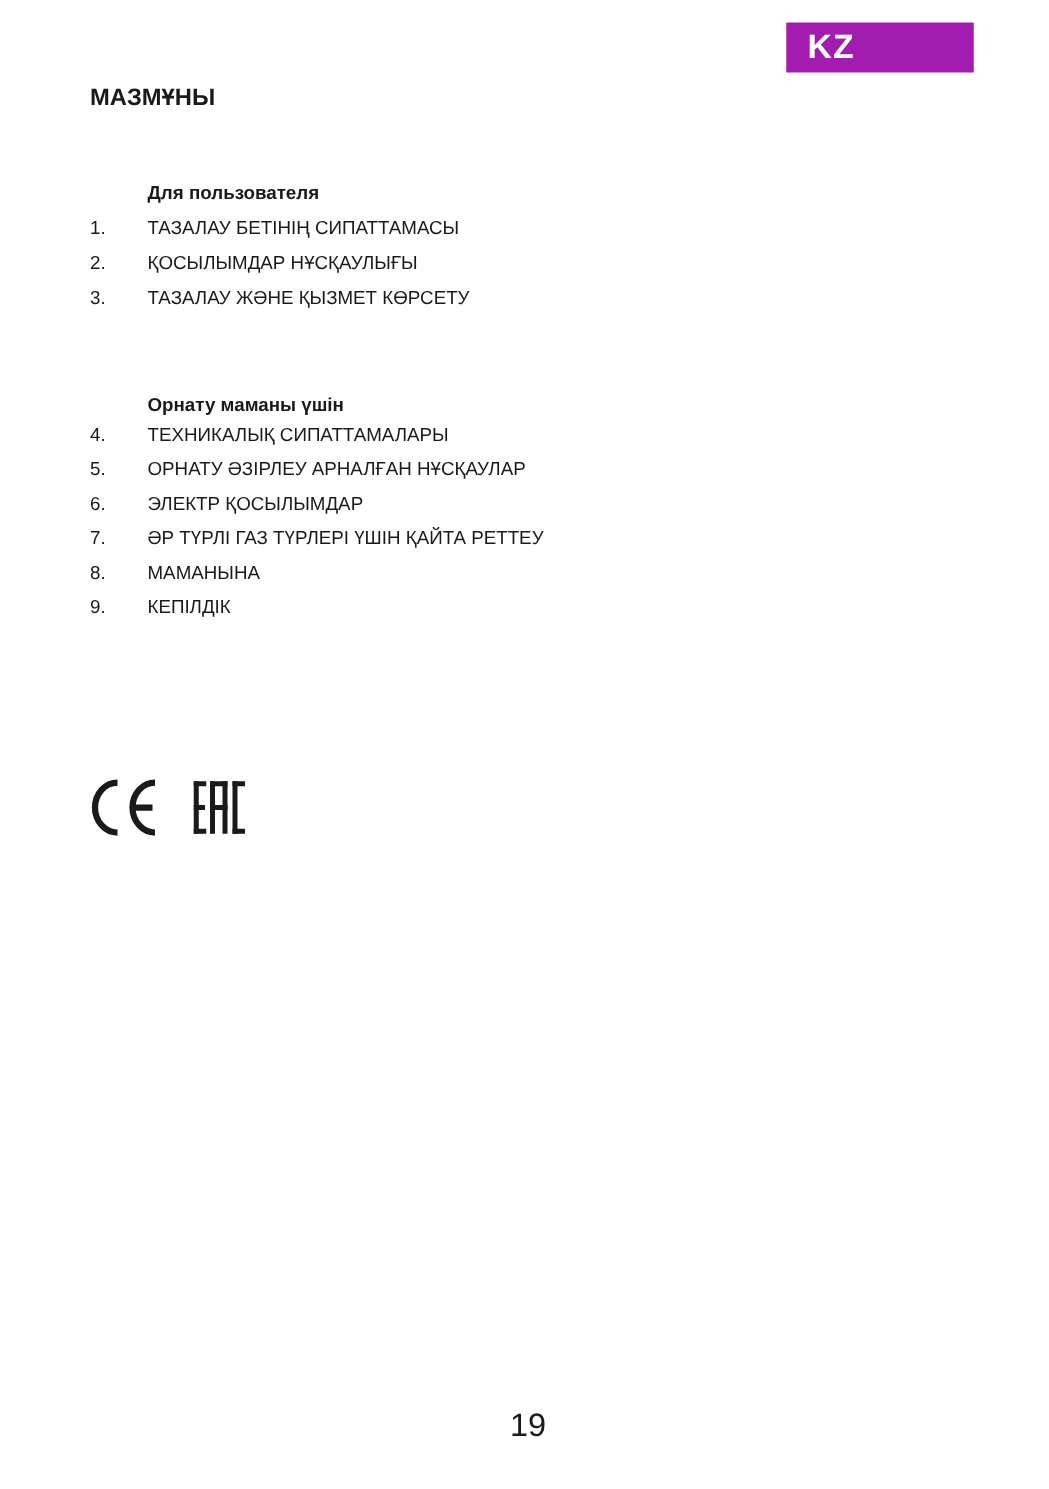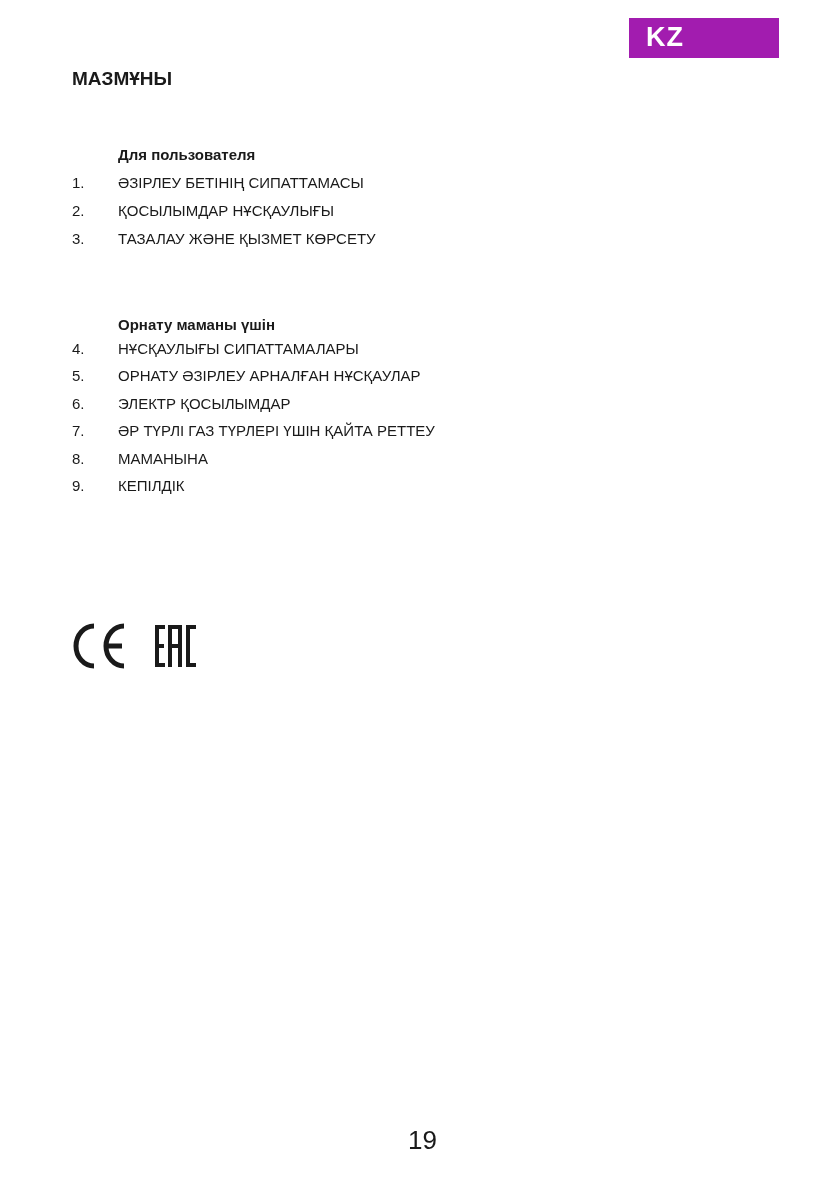--- a/index.html
+++ b/index.html
@@ -23,36 +23,36 @@
 <div class="lang-tab">
   <span>KZ</span>
 </div>
 
 <div class="title">МАЗМҰНЫ</div>
 
 <div class="section-head" style="top:146px">Для пользователя</div>
 
 <div class="item" style="top:174px">
   <span class="num">1.</span>
-  <span class="lbl">ӘЗІРЛЕУ БЕТІНІҢ СИПАТТАМАСЫ</span>
+  <span class="lbl">ТАЗАЛАУ БЕТІНІҢ СИПАТТАМАСЫ</span>
 </div>
 <div class="item" style="top:202px">
   <span class="num">2.</span>
   <span class="lbl">ҚОСЫЛЫМДАР НҰСҚАУЛЫҒЫ</span>
 </div>
 <div class="item" style="top:230px">
   <span class="num">3.</span>
   <span class="lbl">ТАЗАЛАУ ЖӘНЕ ҚЫЗМЕТ КӨРСЕТУ</span>
 </div>
 
 <div class="section-head" style="top:316px">Орнату маманы үшін</div>
 
 <div class="item" style="top:340px">
   <span class="num">4.</span>
-  <span class="lbl">НҰСҚАУЛЫҒЫ СИПАТТАМАЛАРЫ</span>
+  <span class="lbl">ТЕХНИКАЛЫҚ СИПАТТАМАЛАРЫ</span>
 </div>
 <div class="item" style="top:367px">
   <span class="num">5.</span>
   <span class="lbl">ОРНАТУ ӘЗІРЛЕУ АРНАЛҒАН НҰСҚАУЛАР</span>
 </div>
 <div class="item" style="top:395px">
   <span class="num">6.</span>
   <span class="lbl">ЭЛЕКТР ҚОСЫЛЫМДАР</span>
 </div>
 <div class="item" style="top:422px">

